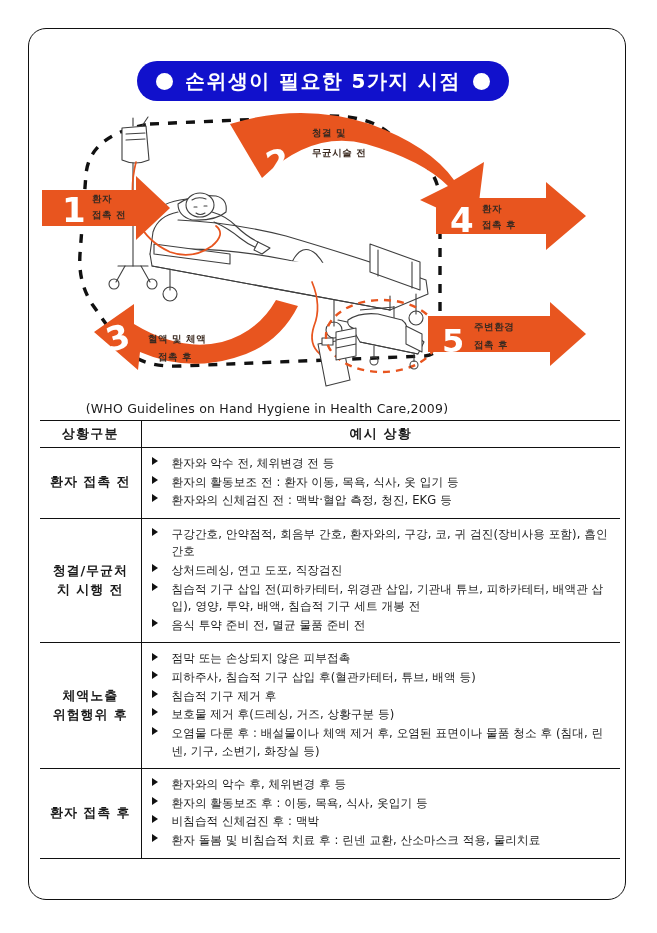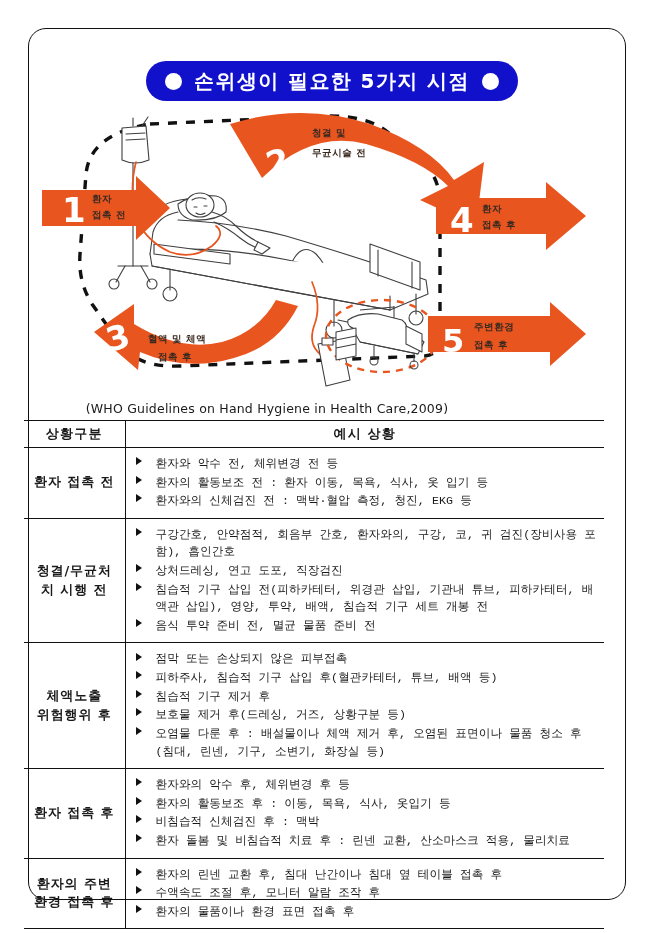--- a/index.html
+++ b/index.html
@@ -22,21 +22,21 @@
     width: 598px;
     height: 872px;
     border: 1.6px solid #111111;
     border-radius: 18px;
     box-sizing: border-box;
   }
 
   
   .title-banner {
     position: absolute;
-    left: 146px;
+    left: 137px;
     top: 61px;
     width: 372px;
     height: 40px;
     background: #1111cc;
     border-radius: 21px;
     display: flex;
     align-items: center;
     justify-content: center;
     gap: 12px;
   }
@@ -85,21 +85,21 @@
     width: 534px;
     text-align: center;
     font-size: 12.5px;
     color: #1a1a1a;
     letter-spacing: 0.2px;
   }
 
   
   .tbl-wrap {
     position: absolute;
-    left: 24px;
+    left: 40px;
     top: 420px;
     width: 580px;
   }
   table.sit {
     border-collapse: collapse;
     width: 580px;
     table-layout: fixed;
   }
   table.sit col.c1 { width: 101px; }
   table.sit col.c2 { width: 479px; }
@@ -134,21 +134,20 @@
   table.sit tbody td.items {
     padding: 7px 6px 7px 10px;
     font-size: 11.6px;
     line-height: 1.52;
     letter-spacing: 0.1px;
   }
   ul.bullets {
     margin: 0;
     padding: 0;
     list-style: none;
-    font-family: Liberation Mono, monospace;
   }
   ul.bullets li {
     position: relative;
     padding-left: 13px;
     margin: 0 0 1px 0;
   }
   ul.bullets li .tri {
     position: absolute;
     left: 0;
     top: 0.18em;
@@ -397,34 +396,15 @@
                 <span class="tri"></span>
                 <span class="cont">비침습적 신체검진 후 : 맥박</span>
               </li>
               <li>
                 <span class="tri"></span>
                 <span class="cont">환자 돌봄 및 비침습적 치료 후 : 린넨 교환, 산소마스크 적용, 물리치료</span>
               </li>
             </ul>
           </td>
         </tr>
-        <tr>
-          <td class="label">환자의 주변<br>환경 접촉 후</td>
-          <td class="items">
-            <ul class="bullets">
-              <li>
-                <span class="tri"></span>
-                <span class="cont">환자의 린넨 교환 후, 침대 난간이나 침대 옆 테이블 접촉 후</span>
-              </li>
-              <li>
-                <span class="tri"></span>
-                <span class="cont">수액속도 조절 후, 모니터 알람 조작 후</span>
-              </li>
-              <li>
-                <span class="tri"></span>
-                <span class="cont">환자의 물품이나 환경 표면 접촉 후</span>
-              </li>
-            </ul>
-          </td>
-        </tr>
       </tbody>
   </table>
 </div>
 
 </body></html>

